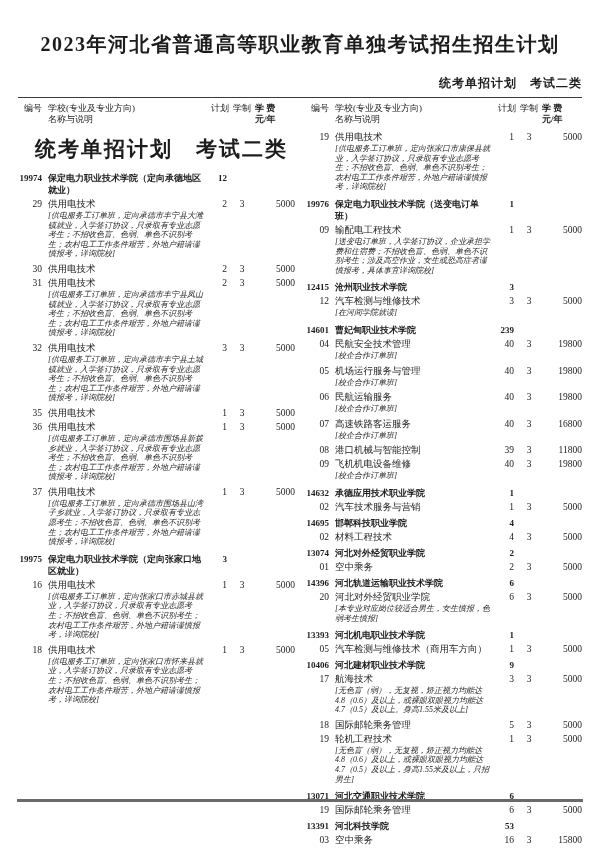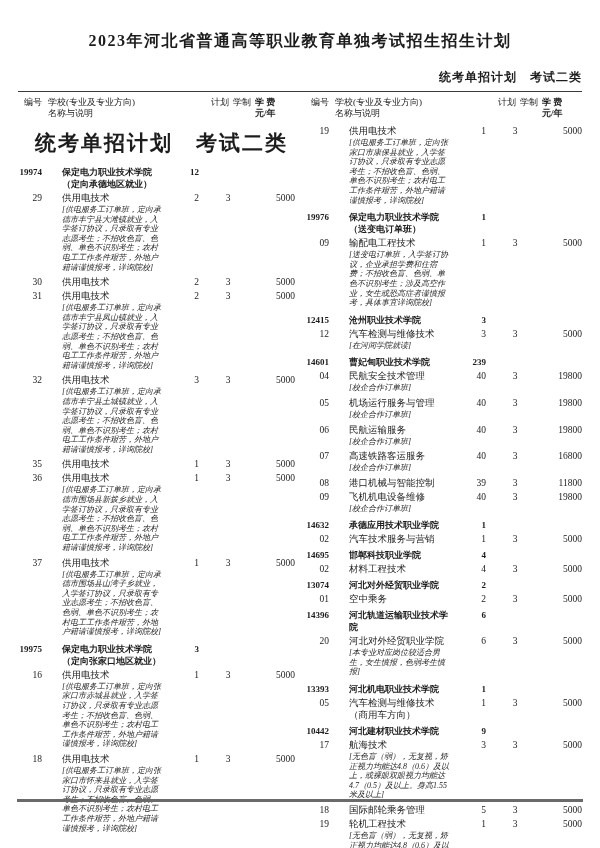--- a/index.html
+++ b/index.html
@@ -2,21 +2,21 @@
 <html><head>
 <meta charset="utf-8">
 <style>
   html,body{margin:0;padding:0;background:#e8e8e8;}
   .page{
     width:600px;height:848px;margin:0 auto;background:#ffffff;color:#1c1c1c;
     font-family:"Liberation Serif","DejaVu Serif",serif;
     position:relative;overflow:hidden;box-sizing:border-box;
   }
   .title{
-    text-align:center;font-size:16px;font-weight:bold;
+    text-align:center;font-size:20px;font-weight:bold;
     padding-top:31px;letter-spacing:1.5px;
   }
   .corner-label{
     text-align:right;font-size:12px;font-weight:bold;
     margin:17px 18px 5px 0;letter-spacing:1px;
   }
   .top-rule{border-top:1.5px solid #3a3a3a;margin:0 18px;}
   .head-row{display:flex;gap:10px;padding:5px 6px 0 18px;}
   .h-grid{
     width:277px;display:grid;grid-template-columns:28px 1fr 22px 22px 40px;
@@ -28,21 +28,21 @@
   .h-years{text-align:center;}
   .h-fee{text-align:left;font-weight:bold;}
   .cols{display:flex;gap:10px;padding:4px 18px 0 18px;align-items:flex-start;}
   .col{width:277px;}
   .section-heading{
     font-size:21px;font-weight:bold;text-align:center;
     margin:6px 0 9px 10px;letter-spacing:2px;white-space:nowrap;
   }
   .entry{
     display:grid;grid-template-columns:28px 1fr 22px 22px 40px;
-    column-gap:16px;font-size:9.5px;line-height:12px;
+    column-gap:2px;font-size:9.5px;line-height:12px;
     margin-top:2px;align-items:start;
   }
   .entry.school{font-weight:bold;font-size:9px;line-height:12px;margin-top:4px;}
   .cell-no{text-align:right;padding-right:4px;}
   .cell-plan{text-align:right;padding-right:2px;}
   .cell-years{text-align:center;}
   .cell-fee{text-align:right;}
   .note{
     font-size:8px;line-height:9.6px;font-style:italic;font-weight:normal;
     color:#262626;margin:1px 0 2px 0;
@@ -404,21 +404,21 @@
         <div class="entry major">
           <div class="cell-no">05</div>
           <div class="cell-name">
             <div>汽车检测与维修技术（商用车方向）</div>
           </div>
           <div class="cell-plan">1</div>
           <div class="cell-years">3</div>
           <div class="cell-fee">5000</div>
         </div>
         <div class="entry school">
-          <div class="cell-no">10442</div>
+          <div class="cell-no">10406</div>
           <div class="cell-name">
             <div>河北建材职业技术学院</div>
           </div>
           <div class="cell-plan">9</div>
           <div class="cell-years"></div>
           <div class="cell-fee"></div>
         </div>
         <div class="entry major">
           <div class="cell-no">17</div>
           <div class="cell-name">

